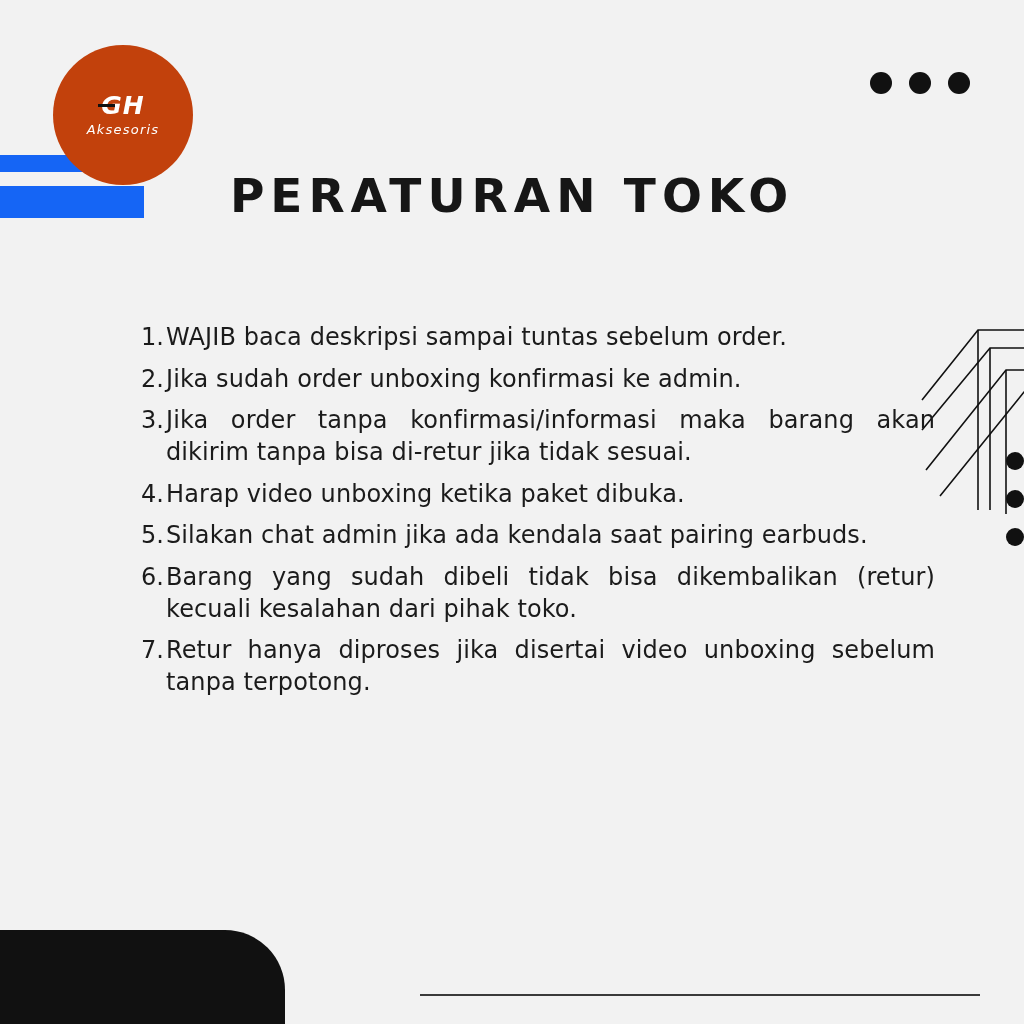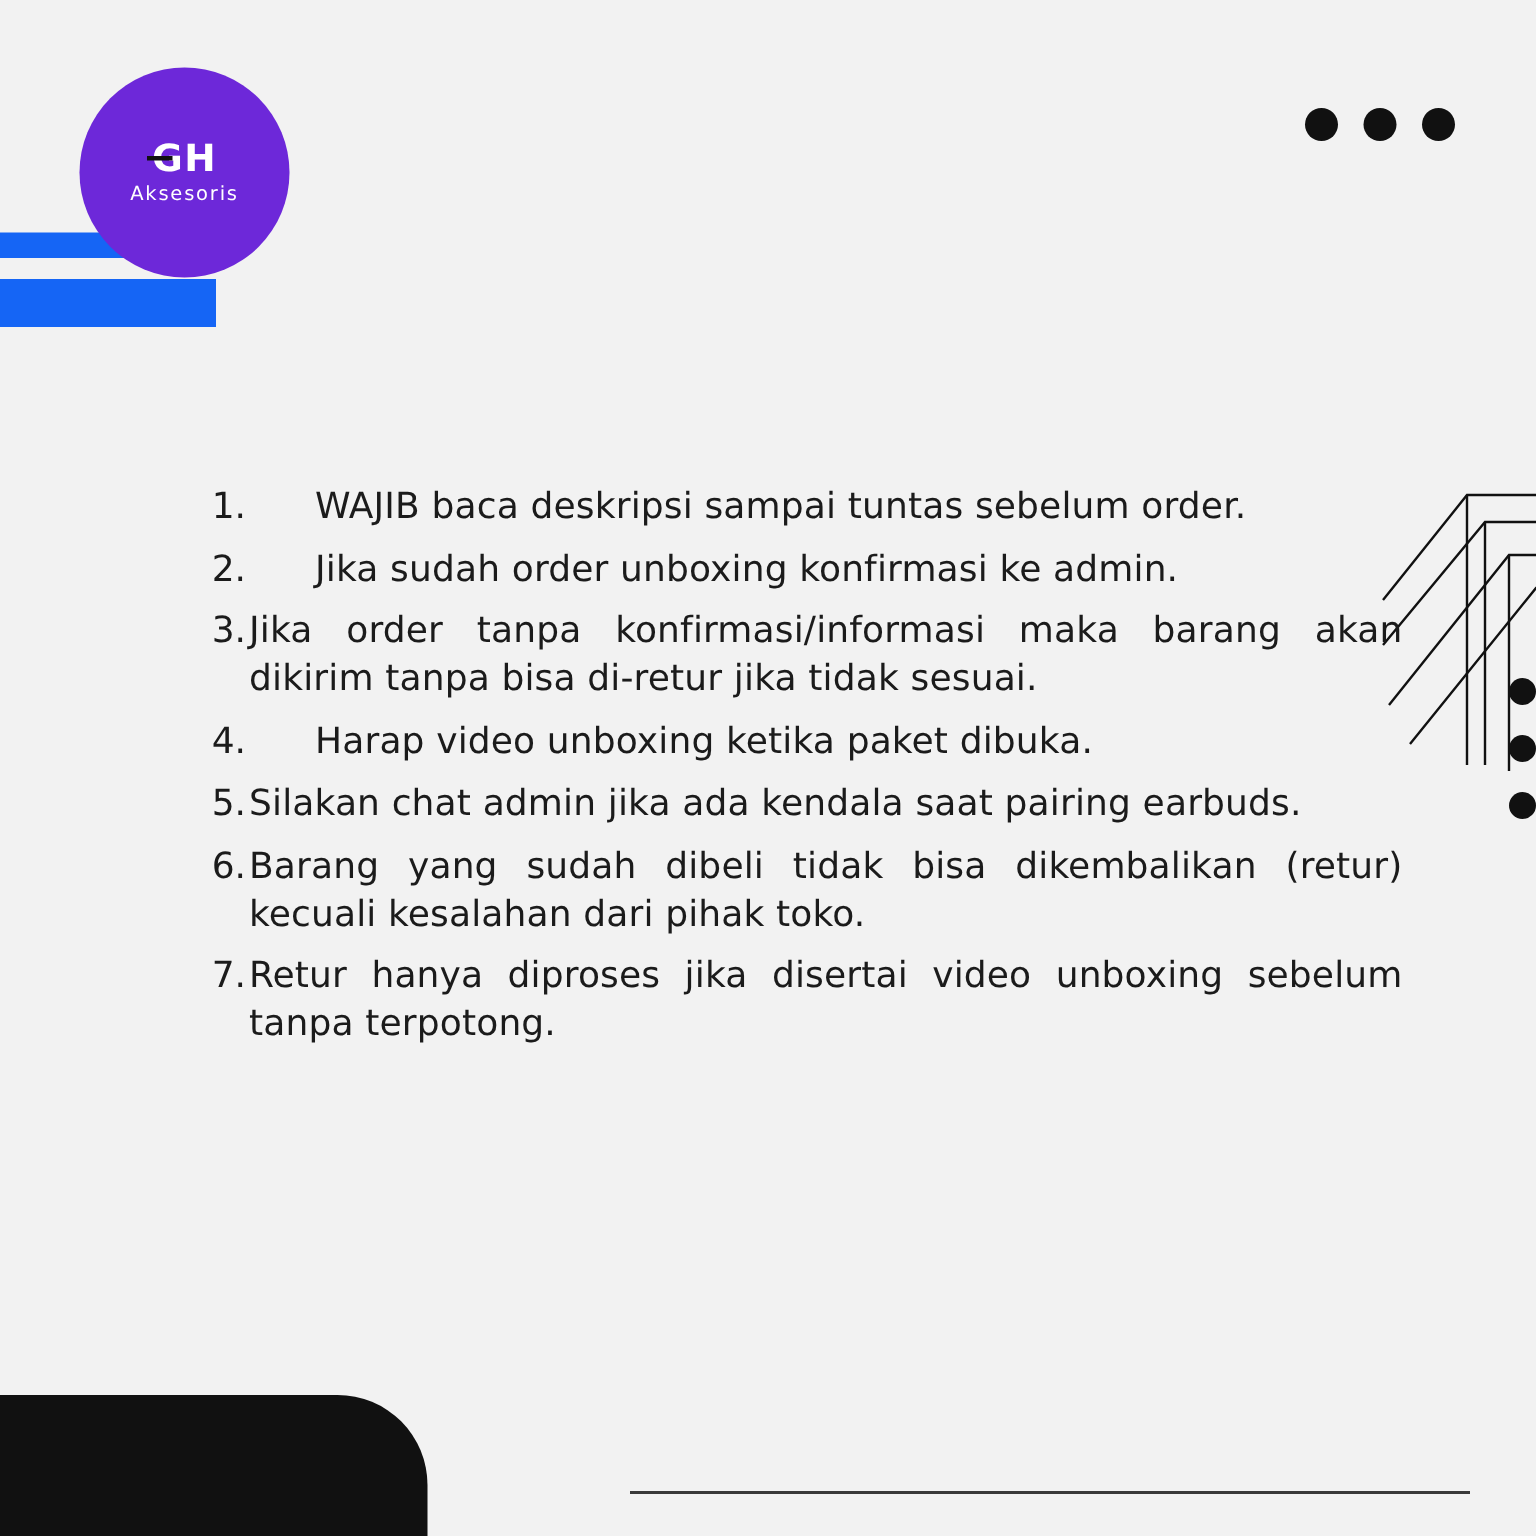--- a/index.html
+++ b/index.html
@@ -38,25 +38,26 @@
     height: 32px;
     background: #1565f5;
   }
   .logo-circle {
     position: absolute;
     left: 53px;
     top: 45px;
     width: 140px;
     height: 140px;
     border-radius: 50%;
-    background: #6d28d9;
+    background: #c2410c;
     display: flex;
     flex-direction: column;
     align-items: center;
     justify-content: center;
+    font-style: italic;
   }
   .logo-mark {
     color: #ffffff;
     font-family: "DejaVu Sans", sans-serif;
     font-weight: bold;
     font-size: 25px;
     letter-spacing: 1px;
     line-height: 1;
     position: relative;
   }
@@ -141,21 +142,21 @@
   .rule-text {
     flex: 1 1 auto;
     font-size: 24px;
     color: #1b1b1b;
     line-height: 1.32;
     text-align: justify;
     font-family: "DejaVu Sans", sans-serif;
     letter-spacing: 0.1px;
     padding-left: 2px;
   }
-  .rule-text.nojust { text-align: left; margin-left: 44px; }
+  .rule-text.nojust { text-align: left; }
 
   
   .line-deco {
     position: absolute;
     right: -6px;
     top: 300px;
     width: 110px;
     height: 230px;
     overflow: hidden;
   }
@@ -205,20 +206,21 @@
     <div class="logo-mark">GH</div>
     <div class="logo-sub">Aksesoris</div>
   </div>
 
   <div class="dots-top">
     <span class="dot"></span>
     <span class="dot"></span>
     <span class="dot"></span>
   </div>
 
+  <div class="title">PERATURAN TOKO</div>
 
   <div class="line-deco">
     <svg width="110" height="230" viewBox="0 0 110 230" xmlns="http://www.w3.org/2000/svg">
       <g stroke="#111111" stroke-width="1.6" fill="none">
         <path d="M2 100 L58 30 L108 30"></path>
         <path d="M2 130 L70 48 L108 48"></path>
         <path d="M6 170 L86 70 L108 70"></path>
         <path d="M20 196 L104 92 L110 92"></path>
         <path d="M58 30 L58 210"></path>
         <path d="M70 48 L70 210"></path>

